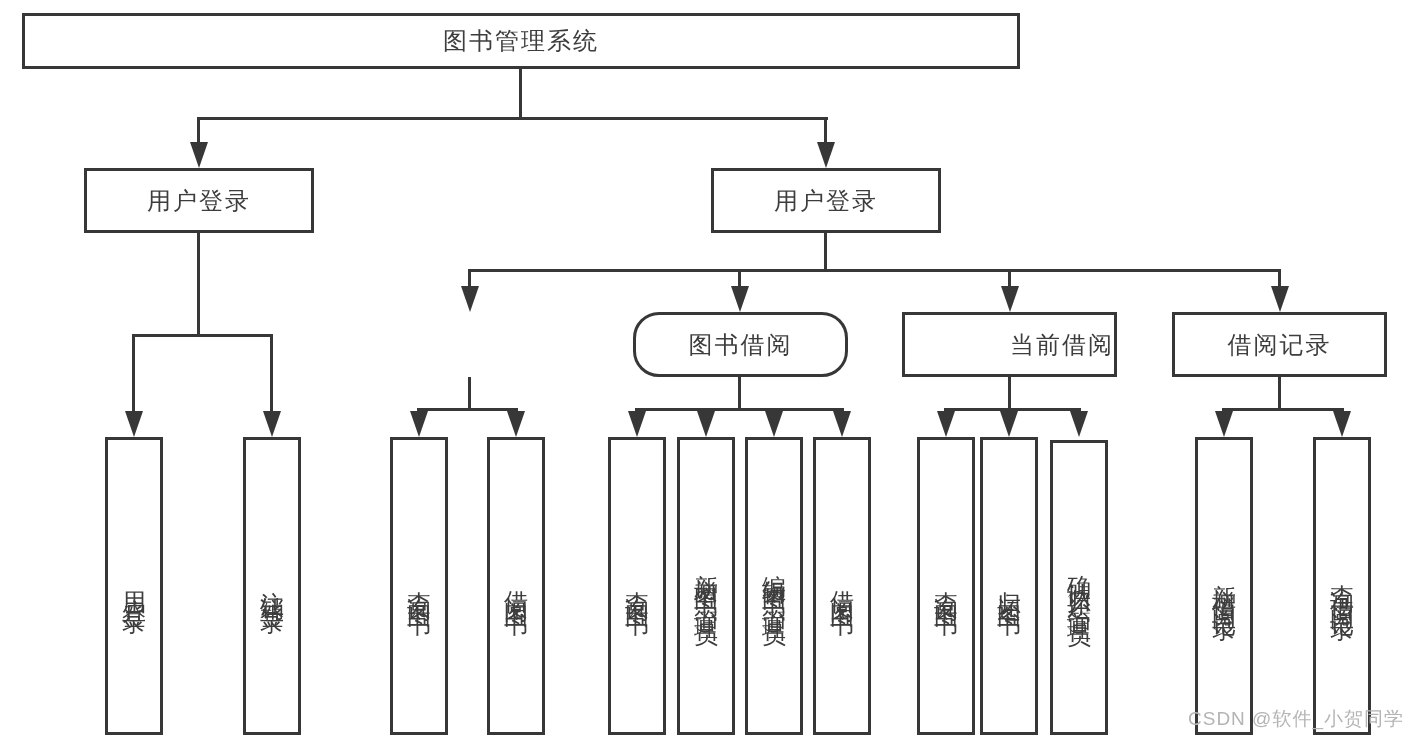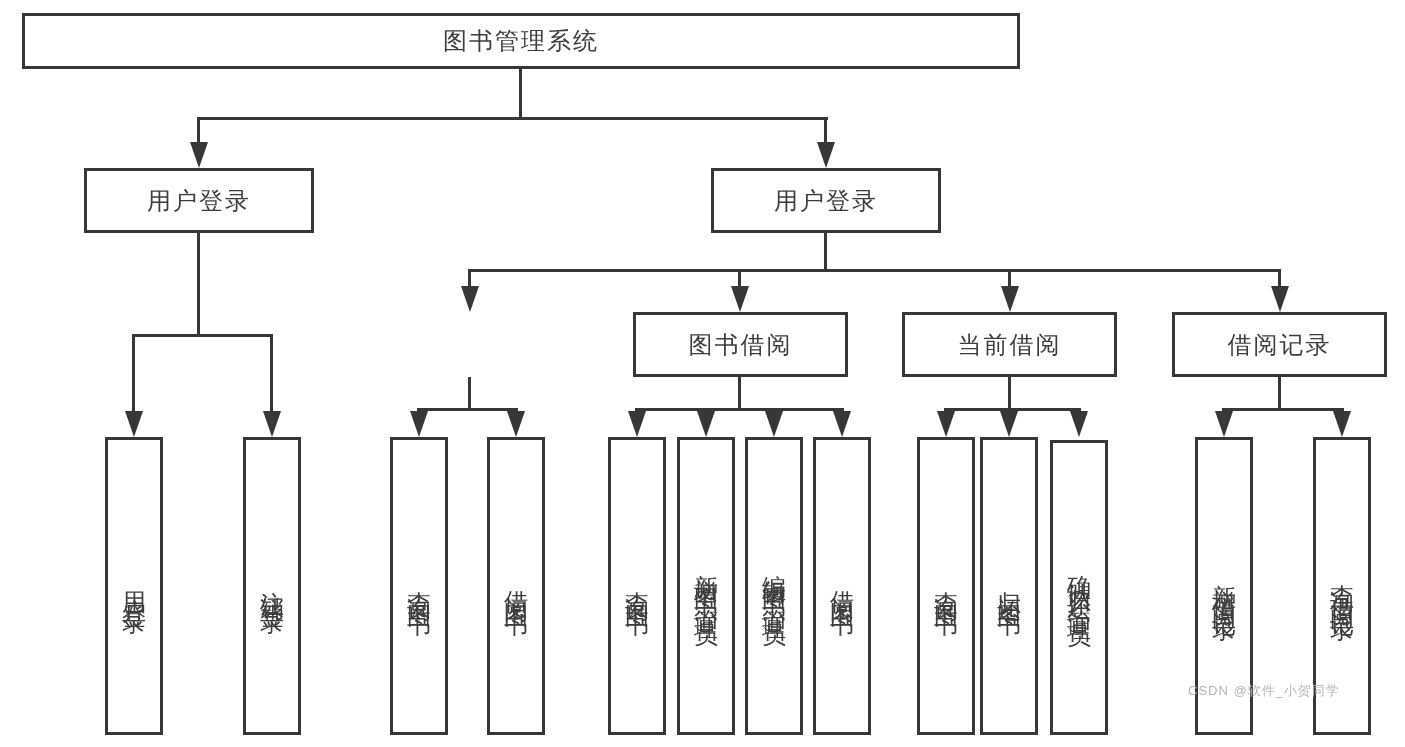--- a/index.html
+++ b/index.html
@@ -16,21 +16,21 @@
     writing-mode:vertical-rl;text-orientation:mixed;
     letter-spacing:7px;font-size:24px;line-height:1;
   }
   .vl,.hl{position:absolute;background:#373737;}
   .ar{
     position:absolute;width:0;height:0;
     border-left:9px solid transparent;border-right:9px solid transparent;
     border-top:26px solid #373737;
   }
   .watermark{
-    position:absolute;left:1188px;top:682px;font-size:13px;letter-spacing:1px;
+    position:absolute;left:1188px;top:706px;font-size:19px;letter-spacing:1px;
     color:#b4b4b4;white-space:nowrap;
   }
 </style>
 </head>
 <body>
 
 <div class="canvas">
 
   <div class="node" style="left:22px;top:13px;width:998px;height:56px;">
     <span>图书管理系统</span>
@@ -61,24 +61,24 @@
   <div class="hl" style="left:468px;top:269px;width:813px;height:3px;"></div>
   <div class="vl" style="left:468px;top:269px;width:3px;height:20px;"></div>
   <div class="vl" style="left:738px;top:269px;width:3px;height:20px;"></div>
   <div class="vl" style="left:1008px;top:269px;width:3px;height:20px;"></div>
   <div class="vl" style="left:1278px;top:269px;width:3px;height:20px;"></div>
   <div class="ar" style="left:461px;top:286px;"></div>
   <div class="ar" style="left:731px;top:286px;"></div>
   <div class="ar" style="left:1001px;top:286px;"></div>
   <div class="ar" style="left:1271px;top:286px;"></div>
 
-  <div class="node" style="left:633px;top:312px;width:215px;height:65px;">
+  <div class="node" style="left:633px;top:312px;width:215px;height:65px;border-radius:26px;">
     <span>图书借阅</span>
   </div>
-  <div class="node" style="left:902px;top:312px;width:215px;height:65px;">
+  <div class="node" style="left:902px;top:312px;width:215px;height:65px;justify-content:flex-end;">
     <span>当前借阅</span>
   </div>
   <div class="node" style="left:1172px;top:312px;width:215px;height:65px;align-items:center;">
     <span>借阅记录</span>
   </div>
 
   <div class="vl" style="left:468px;top:377px;width:3px;height:34px;"></div>
   <div class="hl" style="left:417px;top:408px;width:101px;height:3px;"></div>
   <div class="ar" style="left:410px;top:411px;"></div>
   <div class="ar" style="left:507px;top:411px;"></div>

